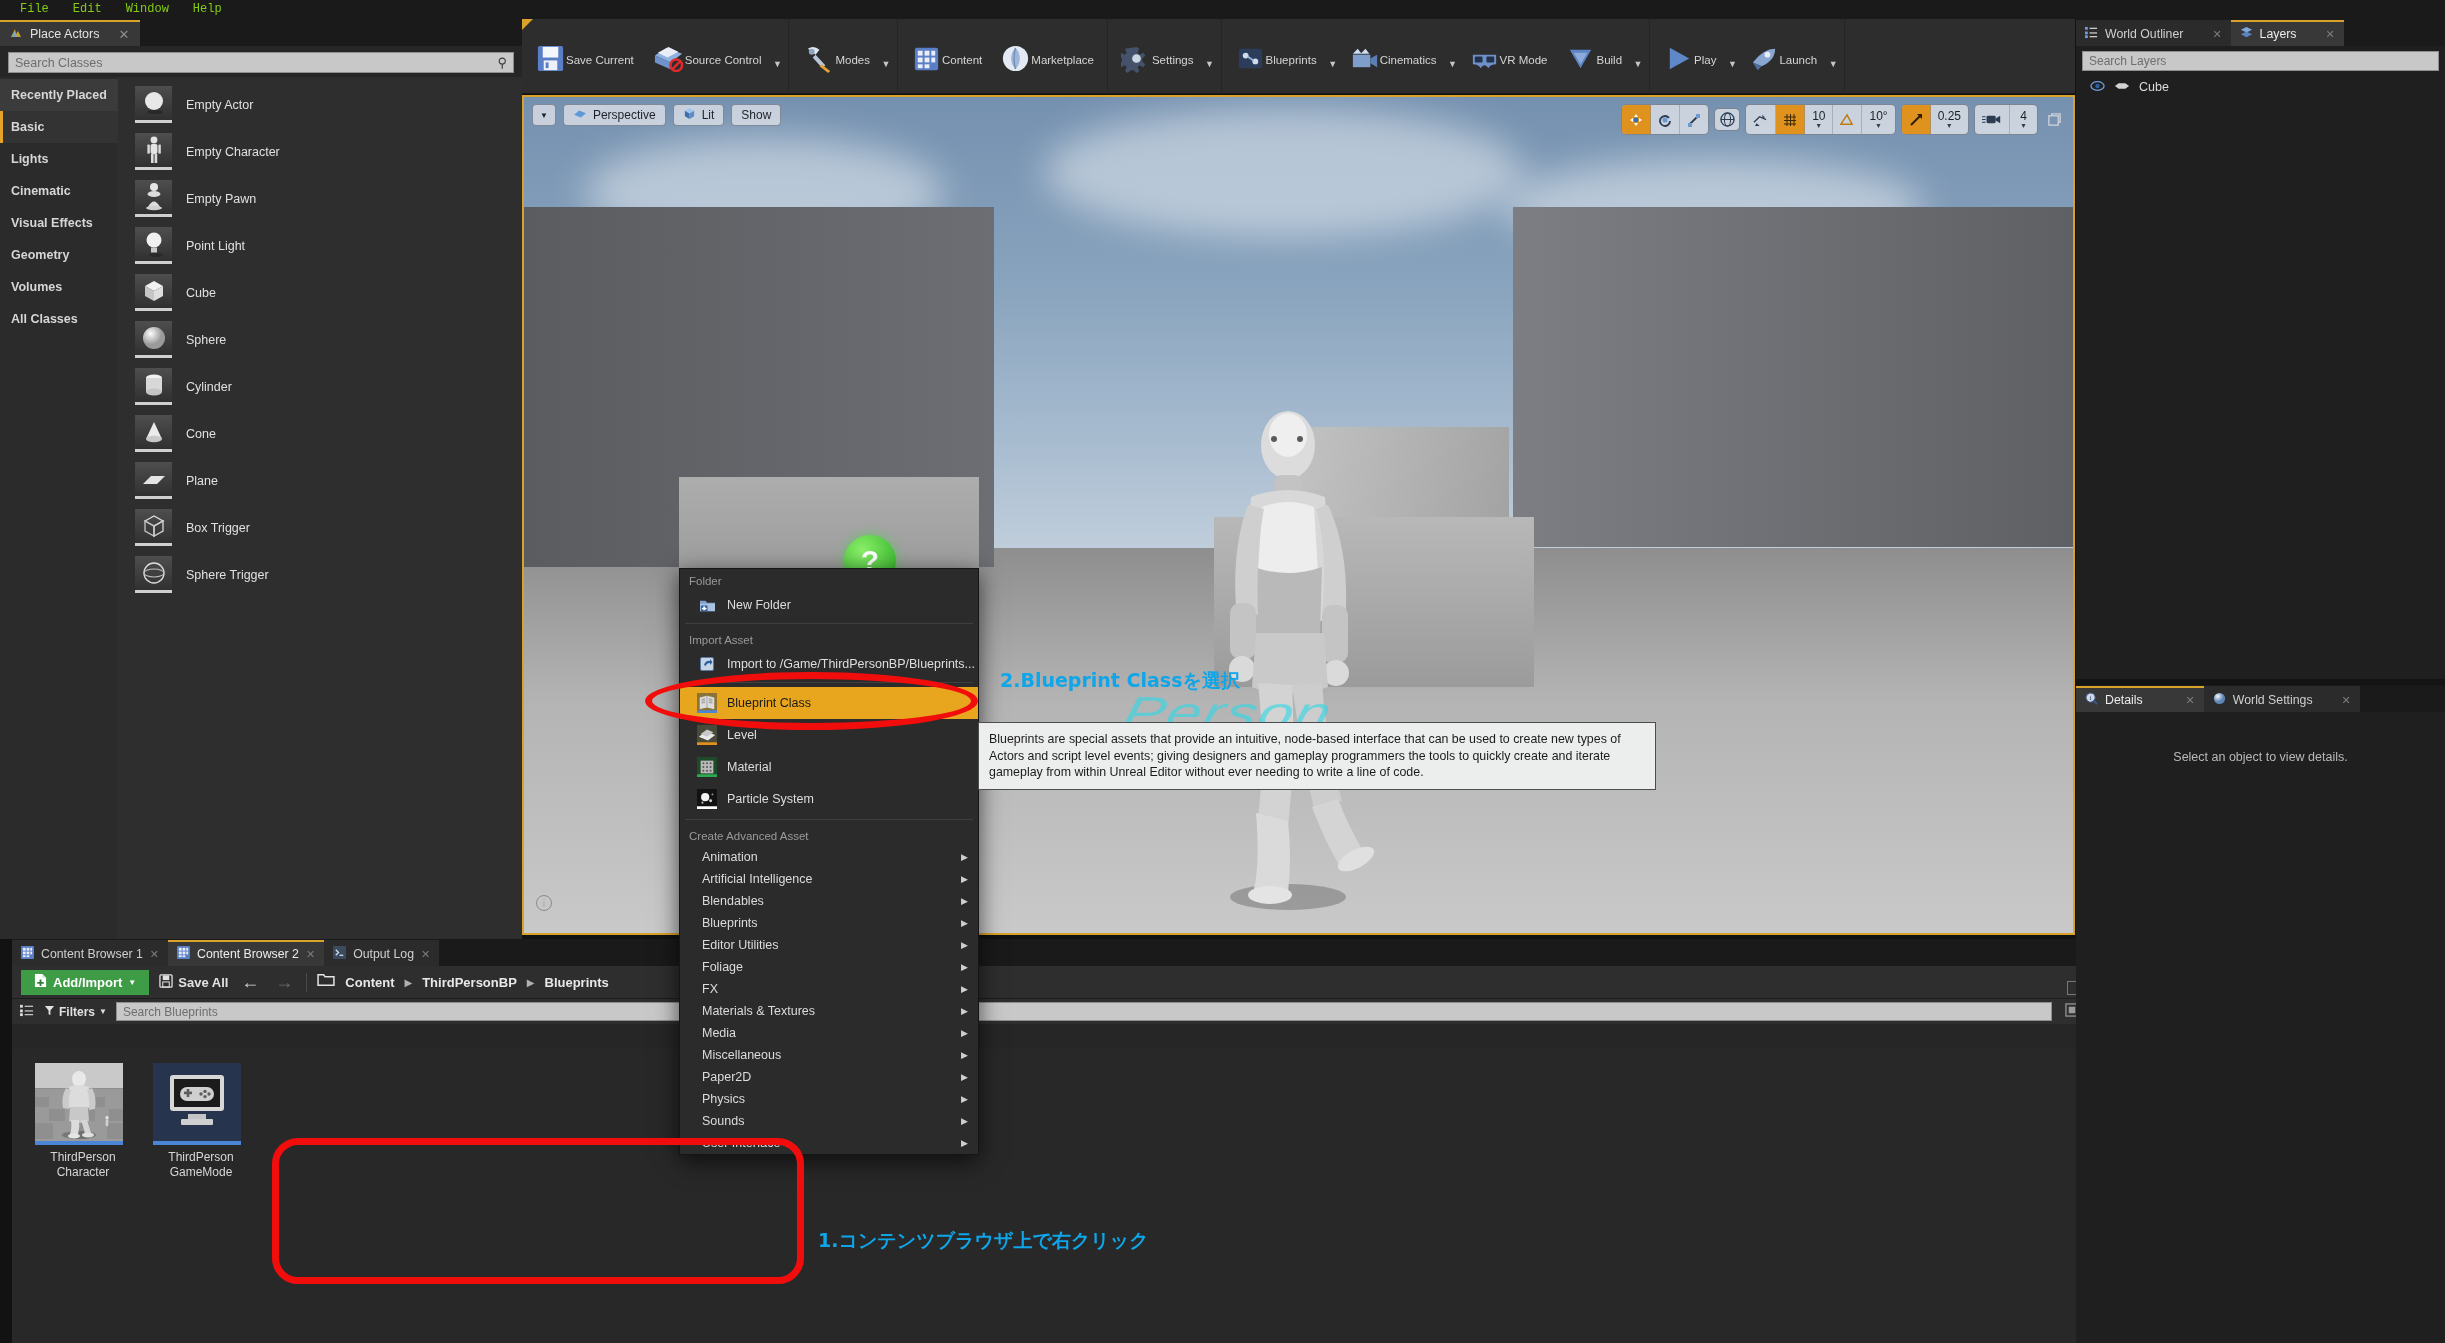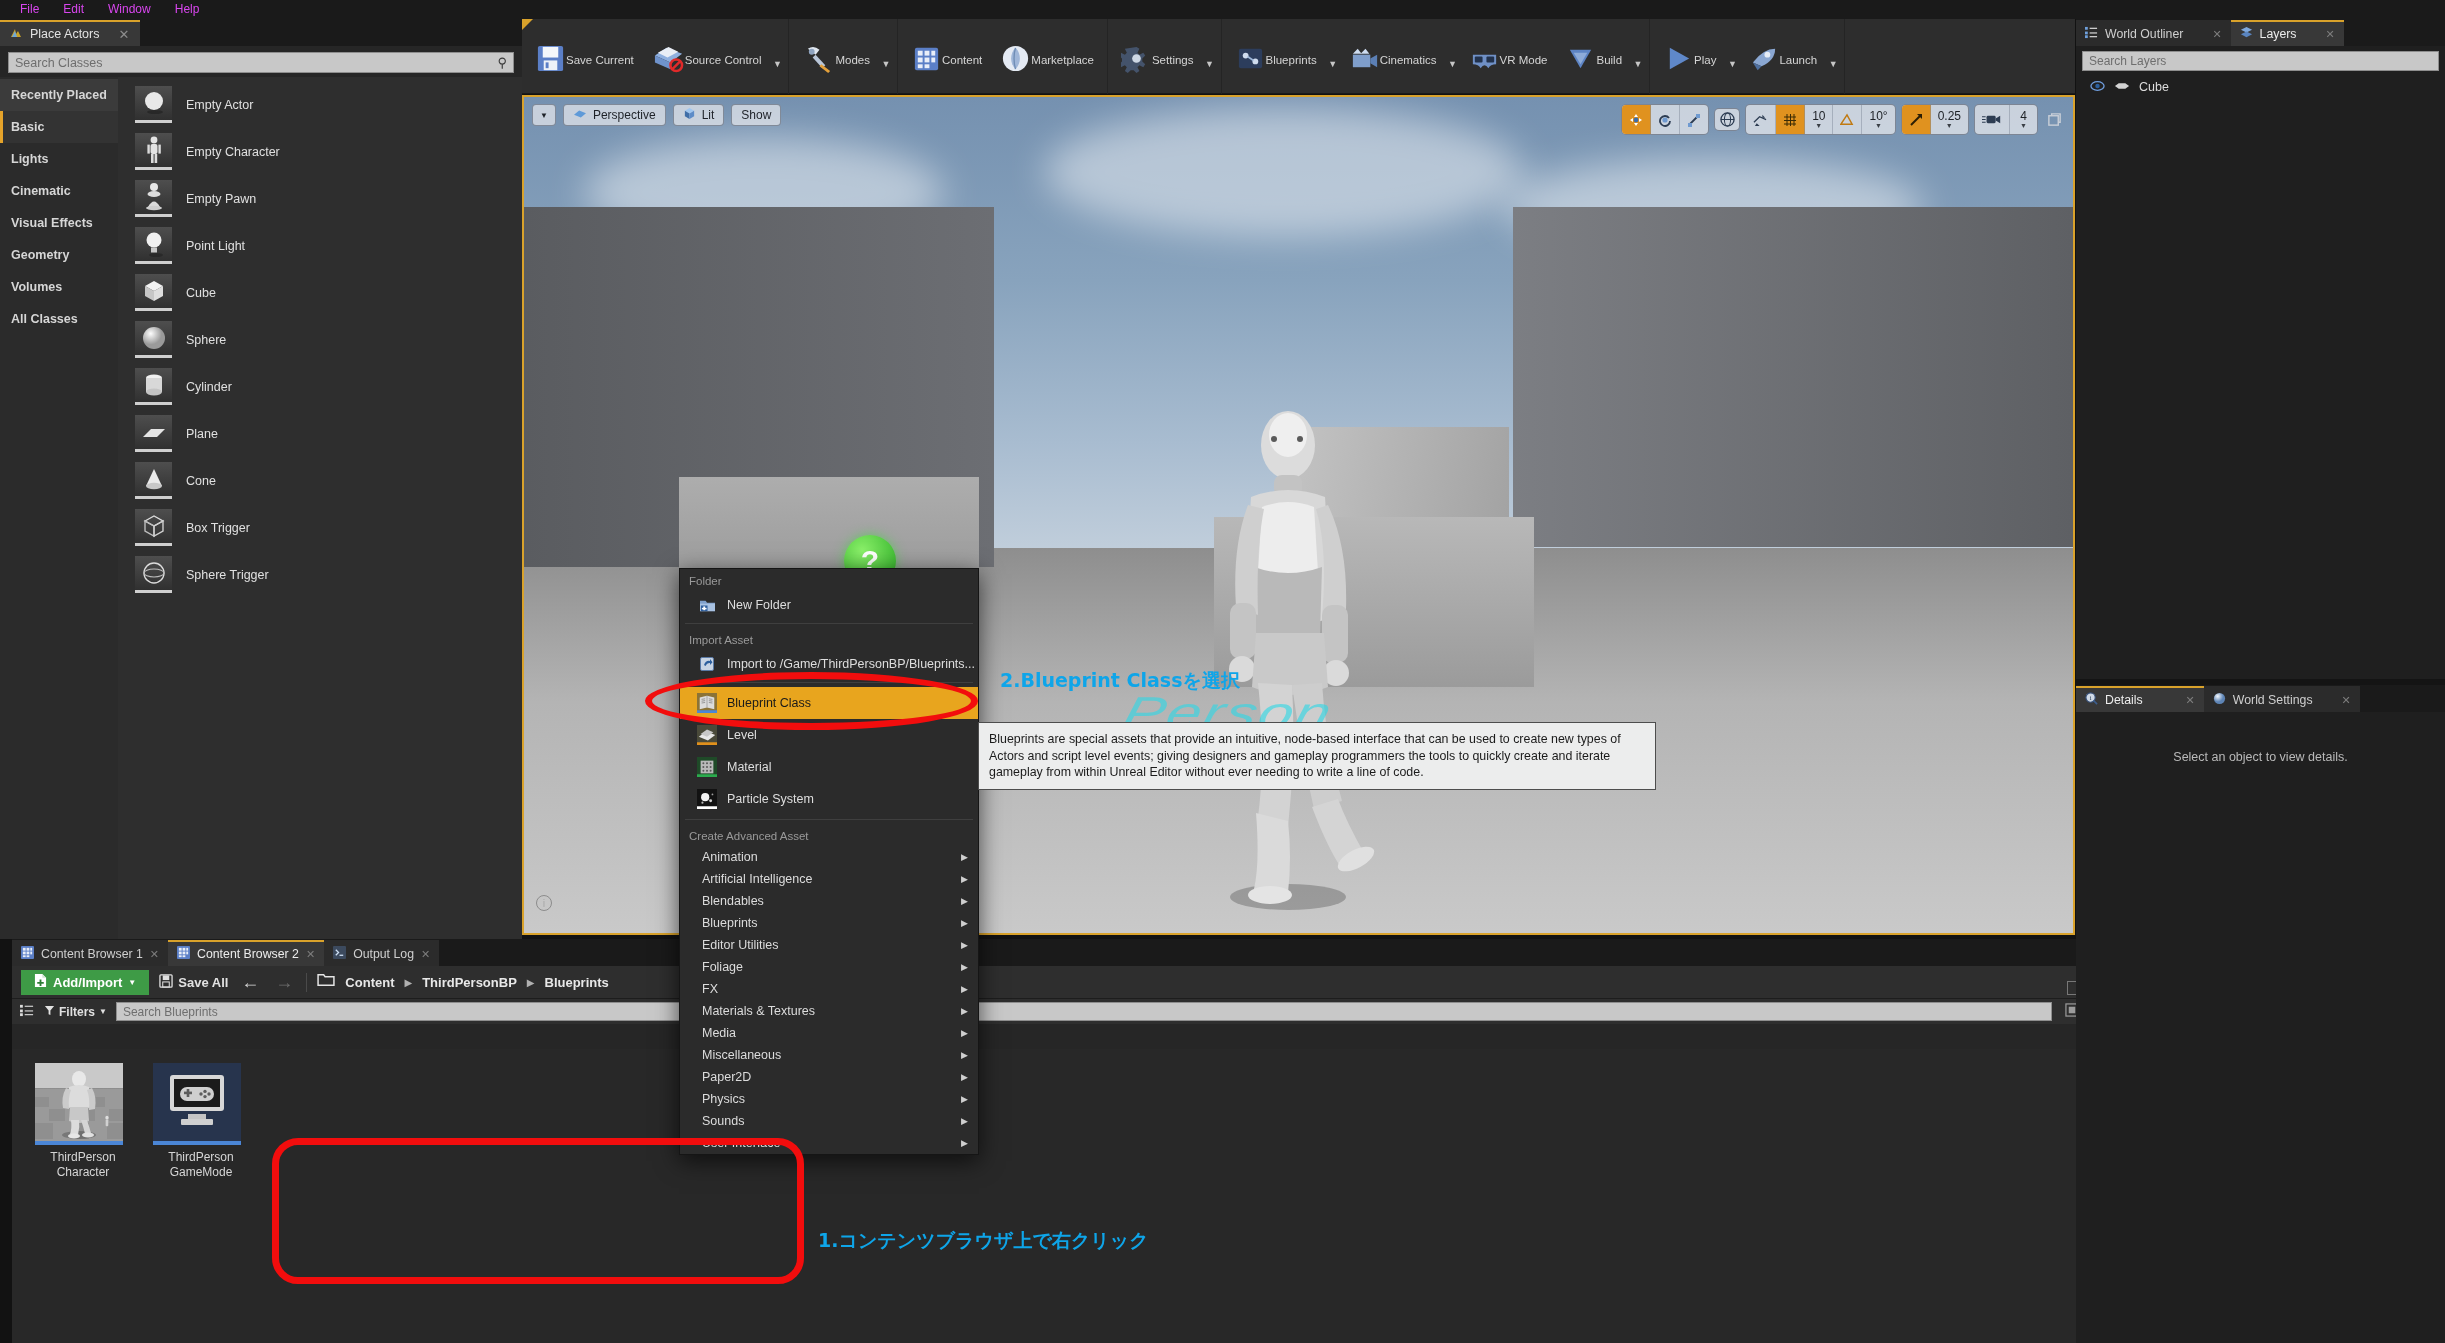--- a/index.html
+++ b/index.html
@@ -7,21 +7,21 @@
     width:2445px; height:1343px; overflow:hidden;
     background:#1c1c1c;
     font-family:"Liberation Sans", sans-serif;
     color:#d8d8d8;
     -webkit-font-smoothing:antialiased;
   }
   #root{ position:relative; width:2445px; height:1343px; background:#121212; }
 
   
   .menubar{ position:absolute; left:0; top:0; width:2445px; height:19px; background:#1a1a1a; display:flex; align-items:center; padding-left:8px; }
-  .menubar .mi{ font-size:12px; color:#d946ef; padding:0 12px; line-height:19px; cursor:default; }
+  .menubar .mi{ font-size:12px; color:#84cc16; padding:0 12px; line-height:19px; cursor:default;font-family:Liberation Mono, monospace; }
 
   
   .placepanel{ position:absolute; left:0; top:19px; width:522px; height:920px; background:#262626; }
   .tabrow{ height:27px; background:#1a1a1a; display:flex; align-items:flex-end; }
   .tab{ height:26px; background:#383838; display:flex; align-items:center; gap:7px; padding:0 11px 0 9px;
         font-size:12.5px; color:#e2e2e2; border-top:2px solid #d9a22b; position:relative; }
   .tab .x{ color:#8d8d8d; font-size:13px; margin-left:12px; }
   .searchbar{ margin:6px 8px 4px 8px; height:21px; background:#c8c8c8; border:1px solid #8e8e8e;
               display:flex; align-items:center; padding:0 6px; }
   .searchbar input{ flex:1; border:none; background:transparent; outline:none; font-size:12.5px; color:#2a2a2a;
@@ -266,35 +266,35 @@
                 <ellipse cx="13" cy="7" rx="8" ry="3.4" fill="#f1f1f1"></ellipse>
                 <rect x="5" y="7" width="16" height="14" fill="#d8d8d8"></rect>
                 <ellipse cx="13" cy="21" rx="8" ry="3.4" fill="#c4c4c4"></ellipse>
               </svg>
           </div>
           <span class="lbl">Cylinder</span>
         </div>
 
         <div class="actoritem">
           <div class="thumb">
-            <svg width="28" height="24">
-                <path d="M3 17 L11 9 L25 9 L17 17 Z" fill="#e4e4e4"></path>
-              </svg>
-          </div>
-          <span class="lbl">Plane</span>
-        </div>
-
-        <div class="actoritem">
-          <div class="thumb">
             <svg width="26" height="28">
                 <path d="M13 4 L21 21 L5 21 Z" fill="#ebebeb"></path>
                 <ellipse cx="13" cy="21" rx="8" ry="3.2" fill="#c8c8c8"></ellipse>
               </svg>
           </div>
           <span class="lbl">Cone</span>
+        </div>
+
+        <div class="actoritem">
+          <div class="thumb">
+            <svg width="28" height="24">
+                <path d="M3 17 L11 9 L25 9 L17 17 Z" fill="#e4e4e4"></path>
+              </svg>
+          </div>
+          <span class="lbl">Plane</span>
         </div>
 
         <div class="actoritem">
           <div class="thumb">
             <svg width="28" height="28">
                 <path d="M5 9 L14 4 L23 9 L14 14 Z" fill="none" stroke="#dcdcdc" stroke-width="1.4"></path>
                 <path d="M5 9 L14 14 L14 24 L5 19 Z" fill="none" stroke="#bdbdbd" stroke-width="1.4"></path>
                 <path d="M23 9 L14 14 L14 24 L23 19 Z" fill="none" stroke="#cfcfcf" stroke-width="1.4"></path>
               </svg>
           </div>

